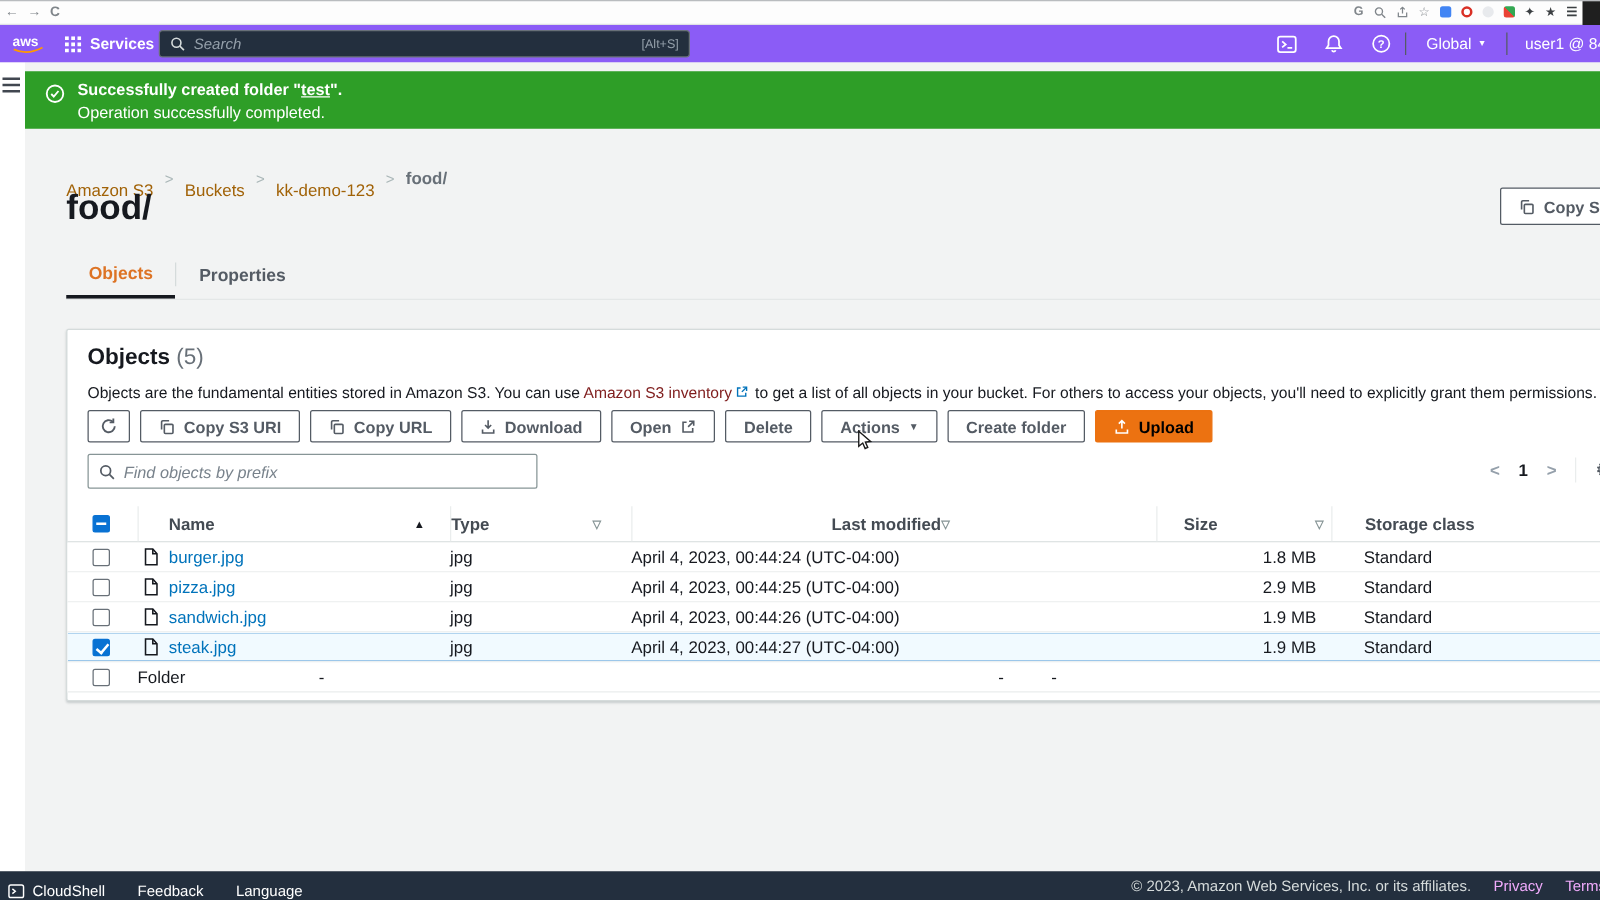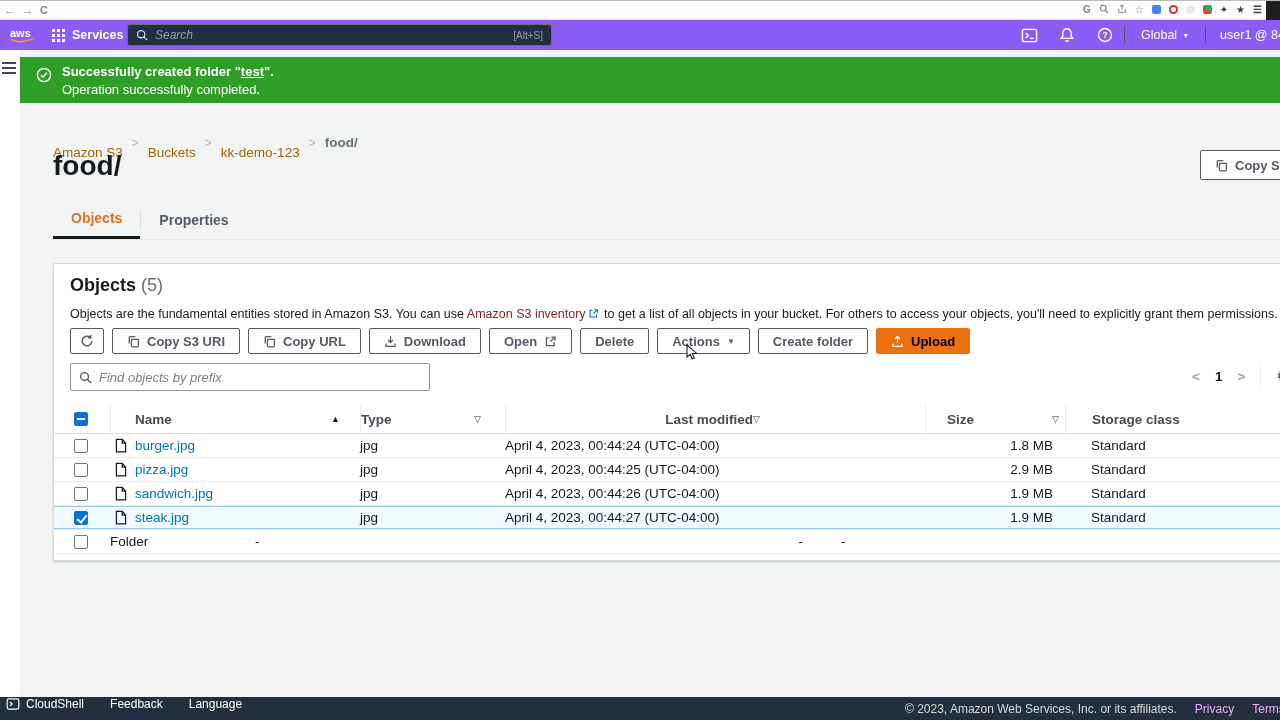--- a/index.html
+++ b/index.html
@@ -119,21 +119,21 @@
   .cb { width:14px; height:14px; border:1px solid #687078; border-radius:2px; background:#fff; position:relative; cursor:pointer; display:inline-block; }
   .cb.checked, .cb.indeterminate { background:#0972d3; border-color:#0972d3; }
   .cb.checked::after { content:""; position:absolute; left:4px; top:1px; width:4px; height:8px;
                        border-right:2px solid #fff; border-bottom:2px solid #fff; transform:rotate(40deg); }
   .cb.indeterminate::after { content:""; position:absolute; left:2px; top:5px; width:8px; height:2px; background:#fff; }
 
   #mouse-cursor { position:absolute; left:632px; top:80px; pointer-events:none; }
 
   
   #app-footer { position:absolute; left:0; bottom:0; width:1280px; height:23px; background:#232f3e; color:#fff; }
-  .foot-left { position:absolute; left:6px; top:0; height:23px; display:flex; align-items:flex-start; gap:26px; font-size:12px; }
+  .foot-left { position:absolute; left:6px; top:0; height:23px; display:flex; align-items:flex-end; gap:26px; font-size:12px; }
   .foot-item { display:flex; align-items:center; gap:6px; cursor:pointer; white-space:nowrap; }
   .foot-right { position:absolute; left:905px; top:0; height:23px; display:flex; align-items:center; gap:18px;
                 font-size:12px; white-space:nowrap; }
   .foot-right .copyright { color:#d5dbdb; }
   .foot-right a { color:#f0abfc; text-decoration:none; cursor:pointer; }
 </style>
 </head>
 <body>
 
 <div id="browser-bar">

